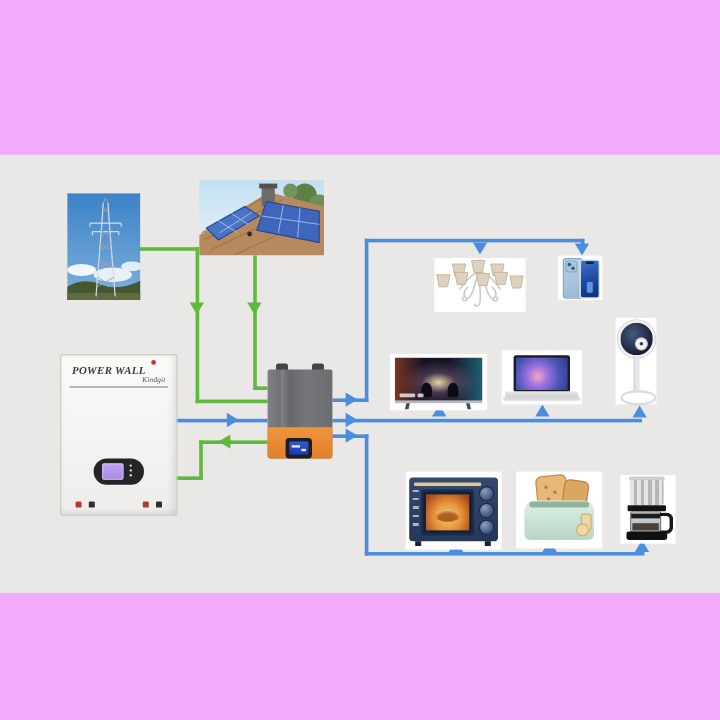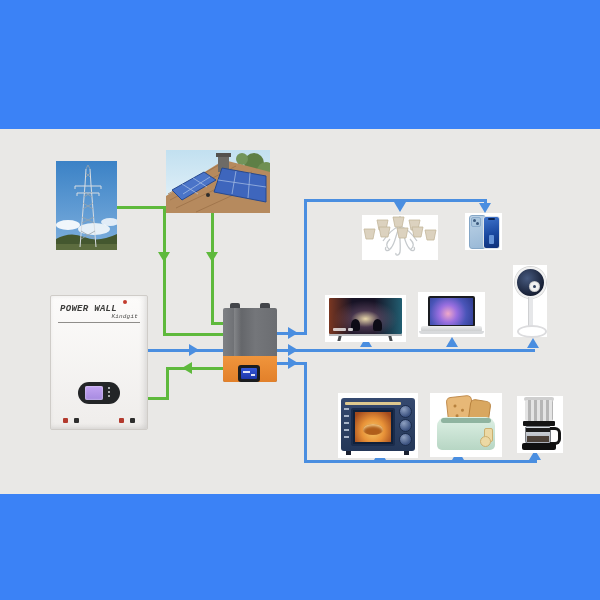--- a/index.html
+++ b/index.html
@@ -1,17 +1,17 @@
 <!DOCTYPE html>
 <html style="--green: #5eb93c; --blue: #4a8ee0; --bg: #e9e8e6; --orange: #f0953c; --lcd: #c3a4f2;"><head>
 <meta charset="utf-8">
 <style>
   html,body{margin:0;padding:0;background:#ffffff;}
-  #stage{position:relative;width:600px;height:600px;background:#3b82f6;overflow:hidden;
-         font-family:Liberation Mono, monospace;}
+  #stage{position:relative;width:600px;height:600px;background:#f0abfc;overflow:hidden;
+         font-family:Liberation Serif, serif;}
   .band{position:absolute;left:0;top:129px;width:600px;height:365px;background:var(--bg,#e9e8e6);}
   
   .seg{position:absolute;background:var(--c);}
   .g{--c:var(--green,#5eb93c);}
   .b{--c:var(--blue,#4a8ee0);}
   
   .ar{position:absolute;width:0;height:0;border:0 solid transparent;}
   .ar-down {border-left-width:6px;border-right-width:6px;border-top:10px solid var(--c);}
   .ar-up   {border-left-width:6px;border-right-width:6px;border-bottom:10px solid var(--c);}
   .ar-left {border-top-width:6px;border-bottom-width:6px;border-right:10px solid var(--c);}

